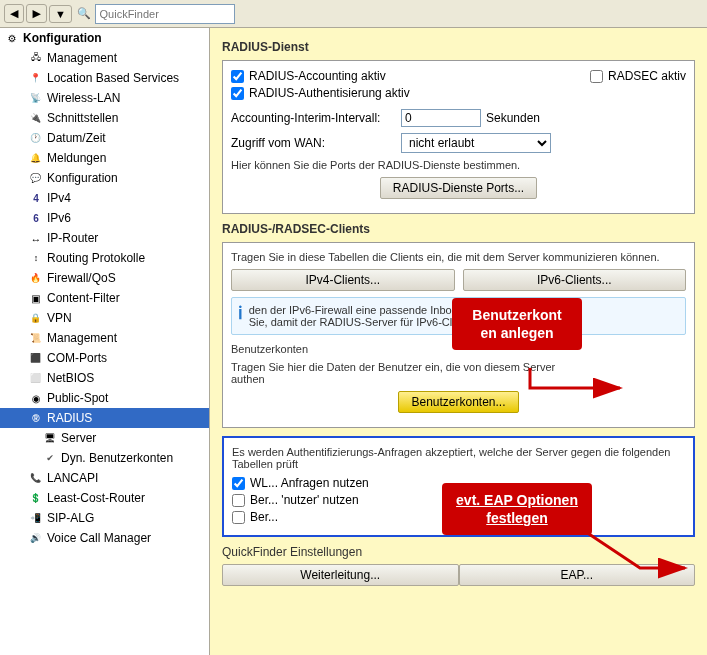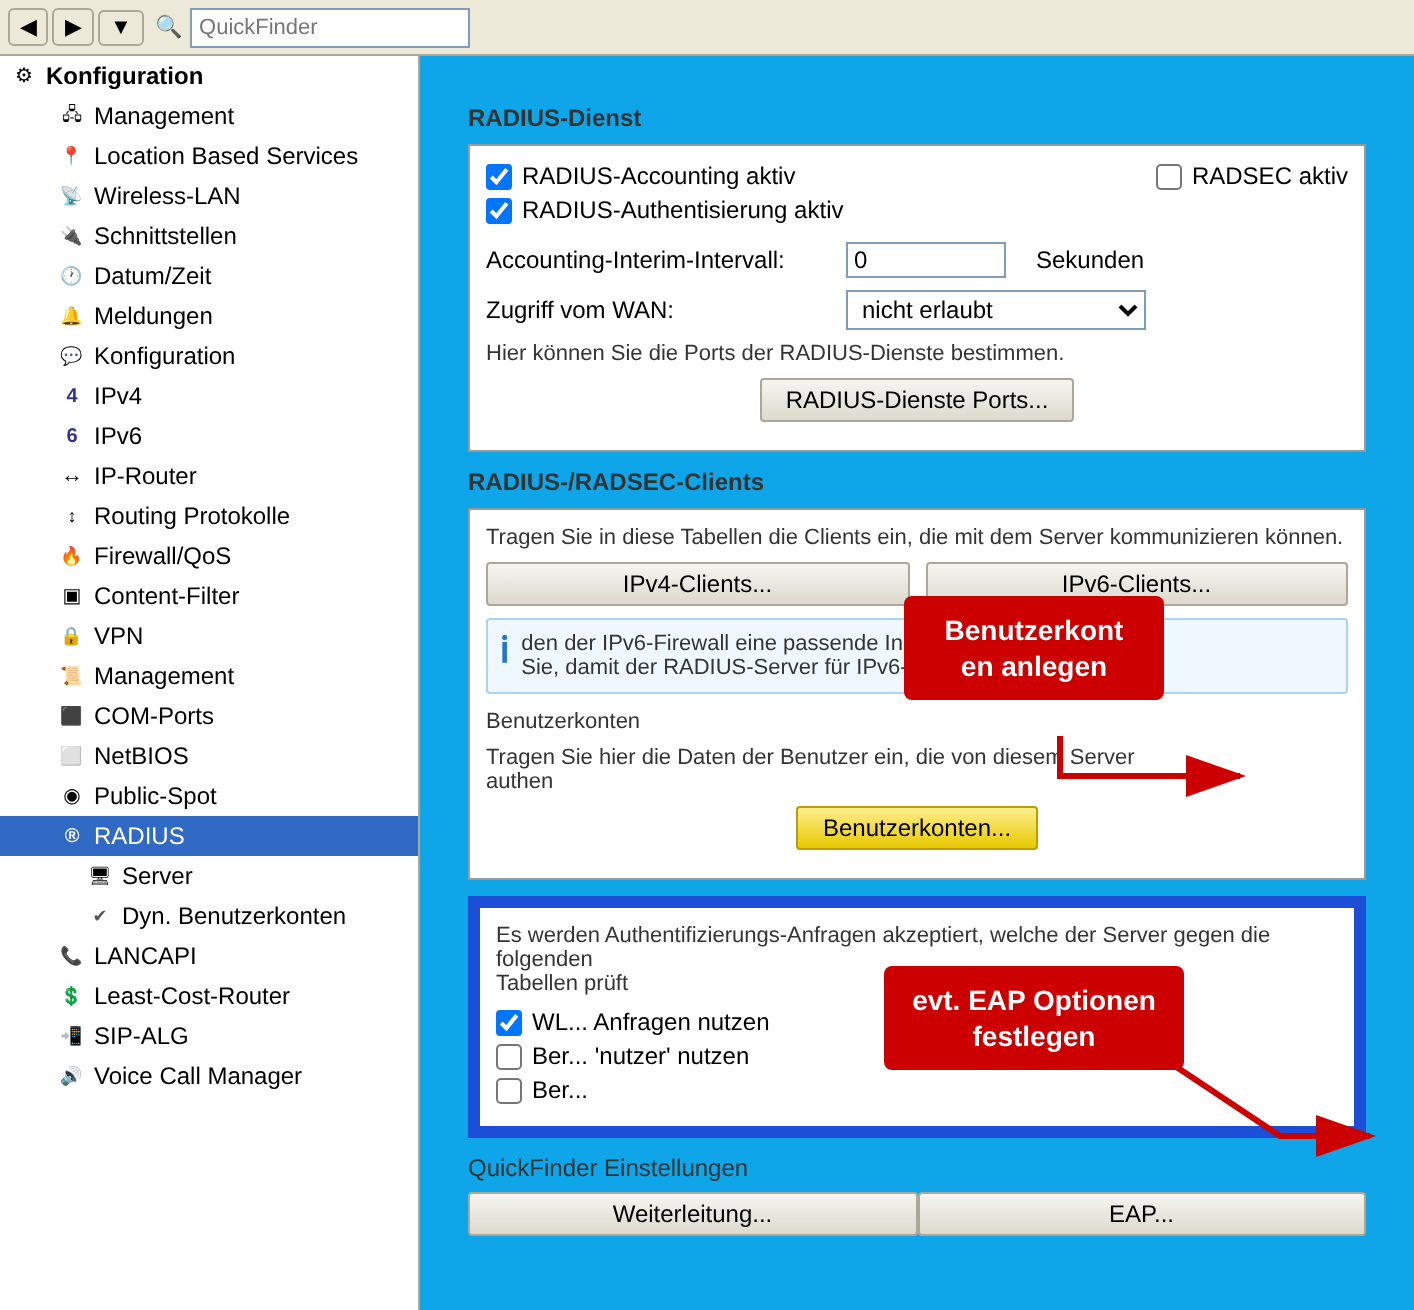--- a/index.html
+++ b/index.html
@@ -18,28 +18,28 @@
     .sidebar { width: 210px; background: white; border-right: 1px solid #aca899; overflow-y: auto; flex-shrink: 0; }
     .sidebar-item { display: flex; align-items: center; padding: 2px 4px; cursor: pointer; white-space: nowrap; }
     .sidebar-item.selected { background: #316ac5; color: white; }
     .sidebar-item .icon { width: 16px; height: 16px; margin-right: 3px; flex-shrink: 0; display: flex; align-items: center; justify-content: center; font-size: 10px; }
     .sidebar-item .label { font-size: 12px; }
     .sidebar-item.bold .label { font-weight: bold; }
     .sidebar-child { padding-left: 28px; }
     .sidebar-child2 { padding-left: 42px; }
     
     
-    .content { flex: 1; background: #0ea5e9; padding: 24px; overflow-y: auto; position: relative; }
+    .content { flex: 1; background: #fef9c3; padding: 12px; overflow-y: auto; position: relative; }
     
     .section-title { font-weight: bold; font-size: 12px; margin-bottom: 6px; color: #333; }
     
     .checkbox-row { display: flex; align-items: center; margin-bottom: 3px; }
     .checkbox-row input[type=checkbox] { margin-right: 5px; }
     
-    .form-row { display: flex; align-items: center; margin-bottom: 6px; gap: 10px; }
+    .form-row { display: flex; align-items: center; margin-bottom: 6px; }
     .form-label { width: 170px; flex-shrink: 0; font-size: 12px; }
     .form-input { width: 80px; border: 1px solid #7f9db9; padding: 1px 3px; font-size: 12px; background: white; }
     .form-unit { margin-left: 5px; font-size: 12px; }
     .form-select { width: 150px; border: 1px solid #7f9db9; padding: 1px 3px; font-size: 12px; background: white; }
     
     .info-text { font-size: 11px; color: #333; margin-bottom: 6px; }
     
     .btn { background: linear-gradient(to bottom, #f5f5f0, #ddd9ce); border: 1px solid #aca899; padding: 3px 12px; font-size: 12px; cursor: pointer; border-radius: 2px; }
     .btn-highlighted { background: linear-gradient(to bottom, #ffef8f, #e8c800); border: 1px solid #b8a000; }
     
@@ -265,21 +265,21 @@
         <span>Benutzerkonten</span>
       </div>
 
       <div class="info-text">Tragen Sie hier die Daten der Benutzer ein, die von diesem Server<br>authen</div>
 
       <div class="center-btn">
         <button class="btn btn-highlighted">Benutzerkonten...</button>
       </div>
     </div>
 
-    <div style="background:white; border:6px solid #1d4ed8; padding:8px; margin-bottom:8px;">
+    <div style="background:white; border:2px solid #1d4ed8; padding:8px; margin-bottom:8px;">
       <div class="info-text">Es werden Authentifizierungs-Anfragen akzeptiert, welche der Server gegen die folgenden<br>Tabellen prüft</div>
 
       <div class="checkbox-row">
         <input type="checkbox" checked="" style="">
         <label>WL... Anfragen nutzen</label>
       </div>
       <div class="checkbox-row">
         <input type="checkbox" style="">
         <label>Ber... 'nutzer' nutzen</label>
       </div>
@@ -296,21 +296,21 @@
         <button class="btn">EAP...</button>
       </div>
     </div>
 
     <div class="tooltip-red" style="left: 242px; top: 270px; width: 130px; font-size: 14px;">
       <span style="white-space:pre-line;">Benutzerkont
 en anlegen</span>
     </div>
 
     <div class="tooltip-red" style="left: 232px; top: 455px; width: 150px; font-size: 14px;">
-      <span style="white-space:pre-line;">evt. EAP Optionen
+      <span style="white-space:pre-line;text-decoration:underline;">evt. EAP Optionen
 festlegen</span>
     </div>
 
     <svg class="red-arrow" style="position:absolute; left:250px; top:340px; width:180px; height:60px; overflow:visible;" viewBox="0 0 180 60">
       <defs>
         <marker id="arrowhead1" markerWidth="10" markerHeight="7" refX="9" refY="3.5" orient="auto">
           <polygon points="0 0, 10 3.5, 0 7" fill="#cc0000"></polygon>
         </marker>
       </defs>
       <path d="M 70,0 L 70,20 L 160,20" stroke="#cc0000" stroke-width="3" fill="none" marker-end="url(#arrowhead1)"></path>

